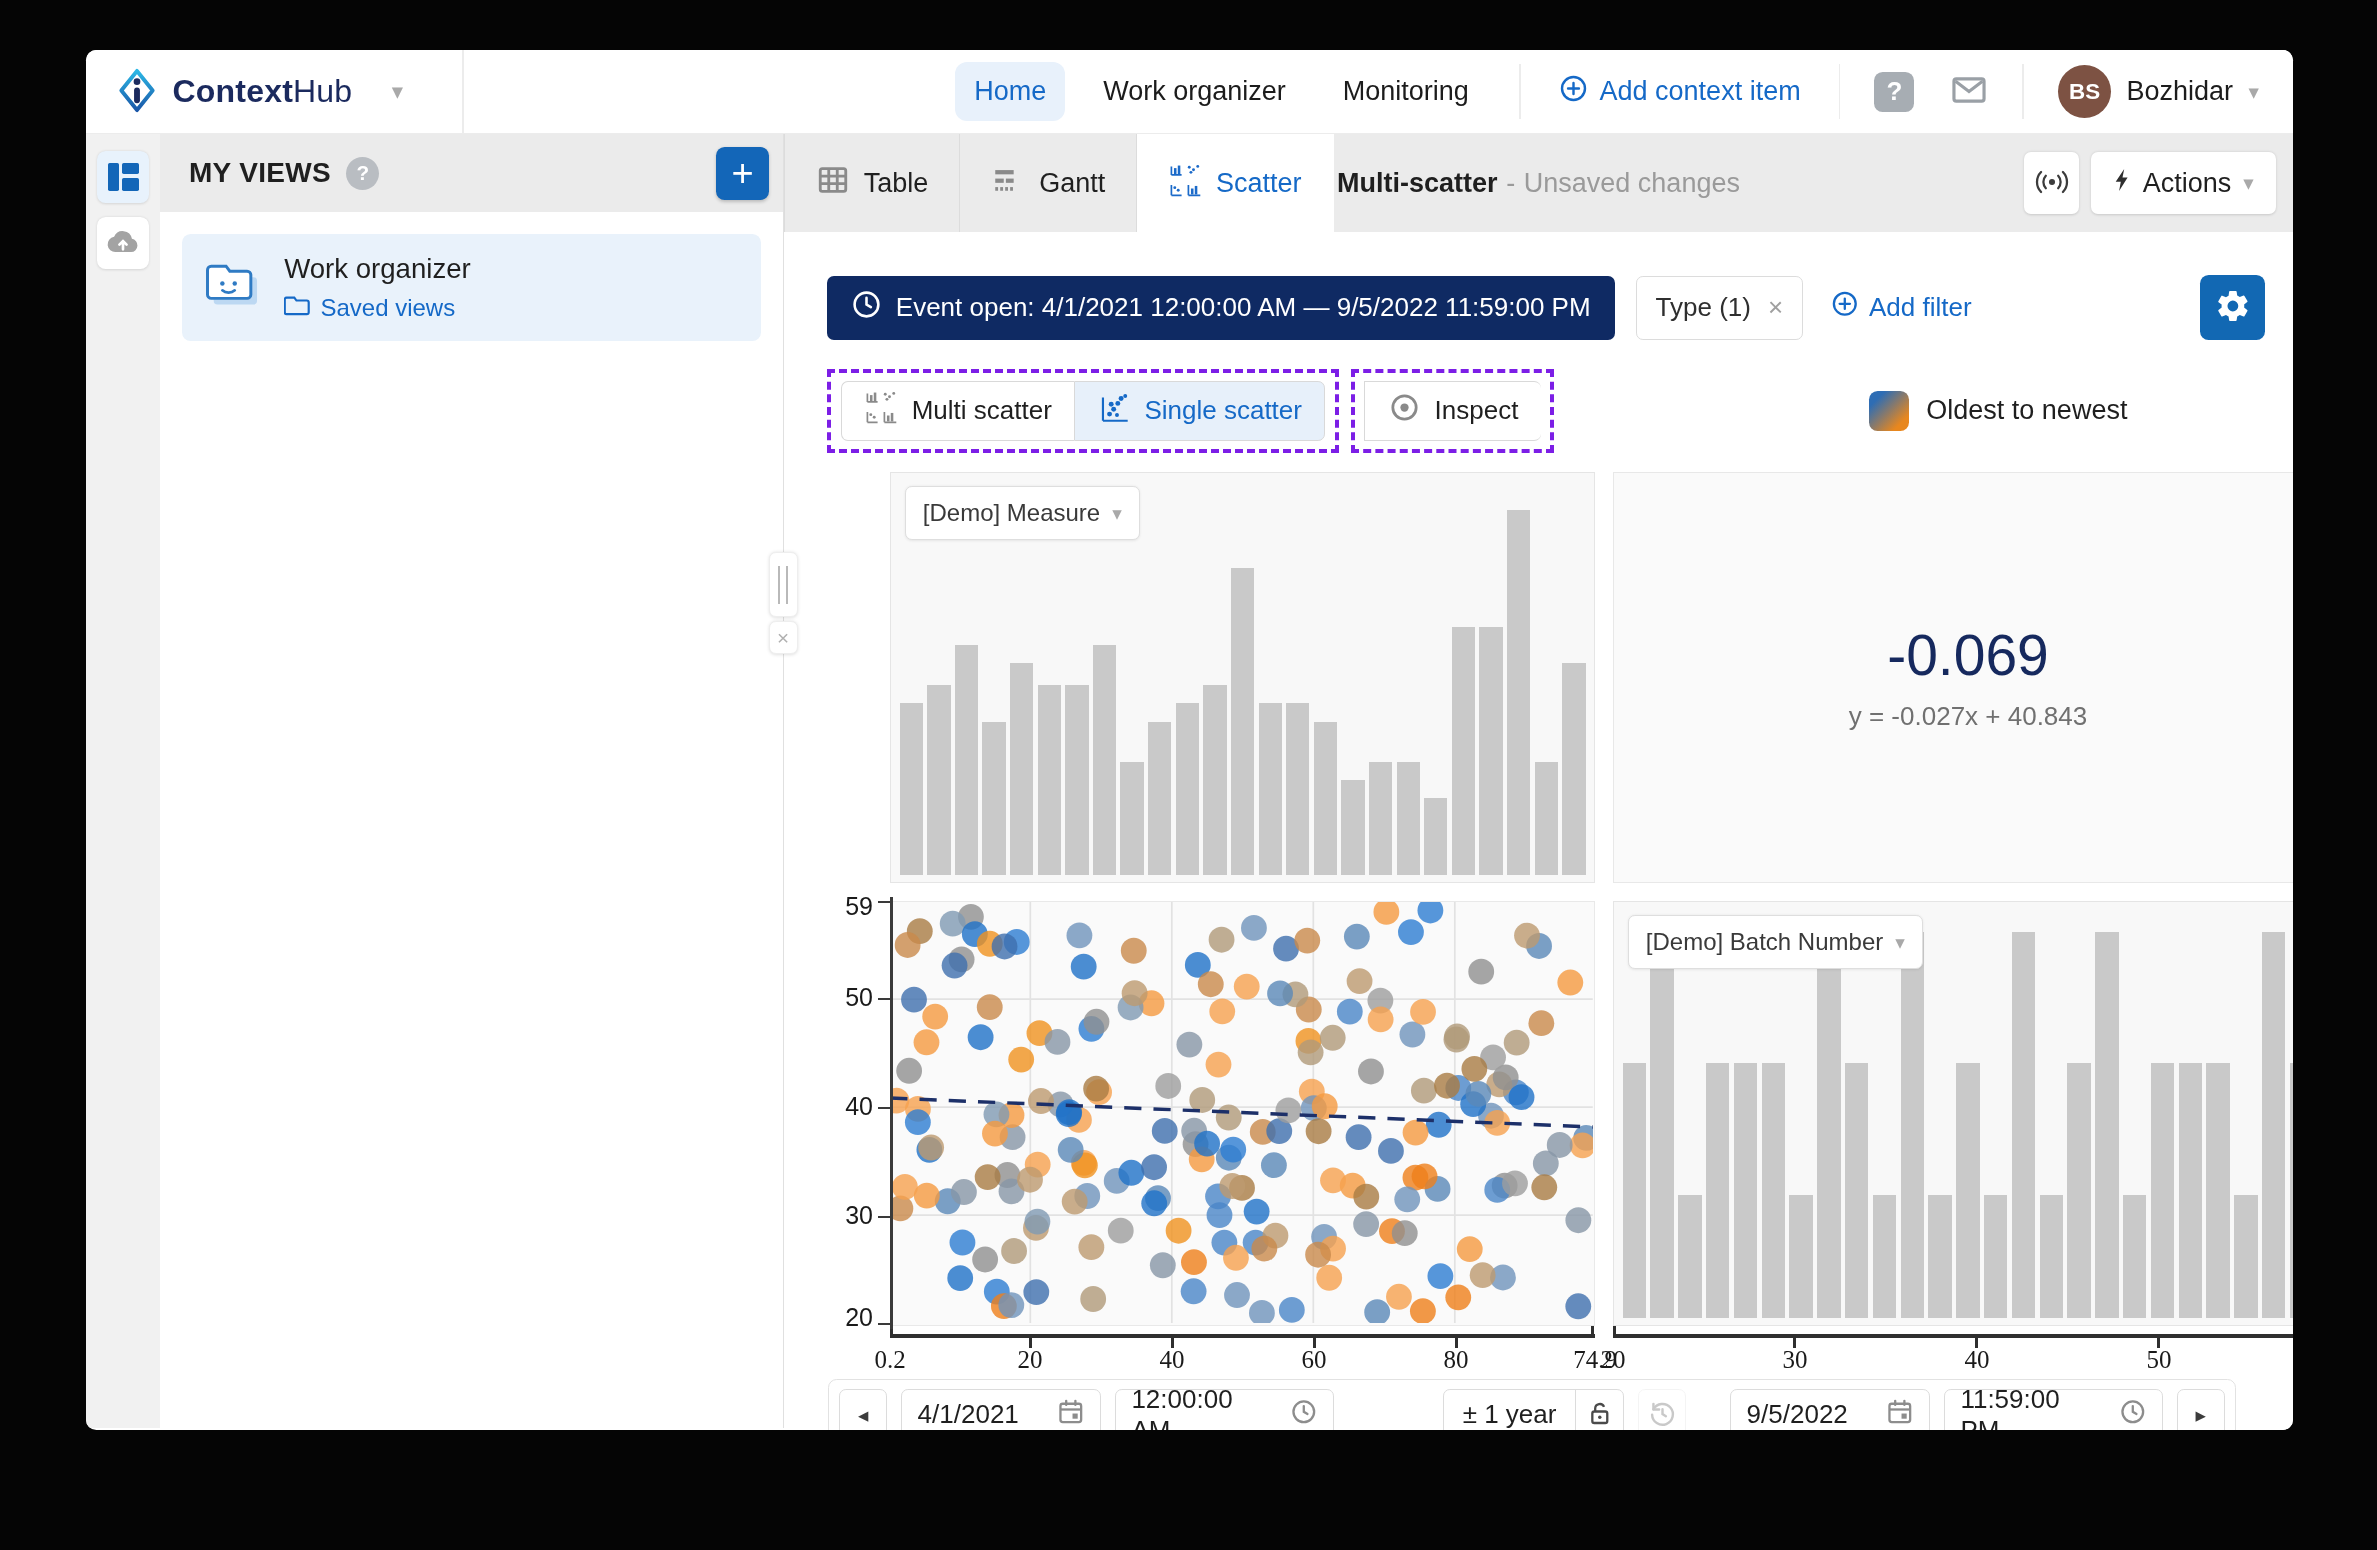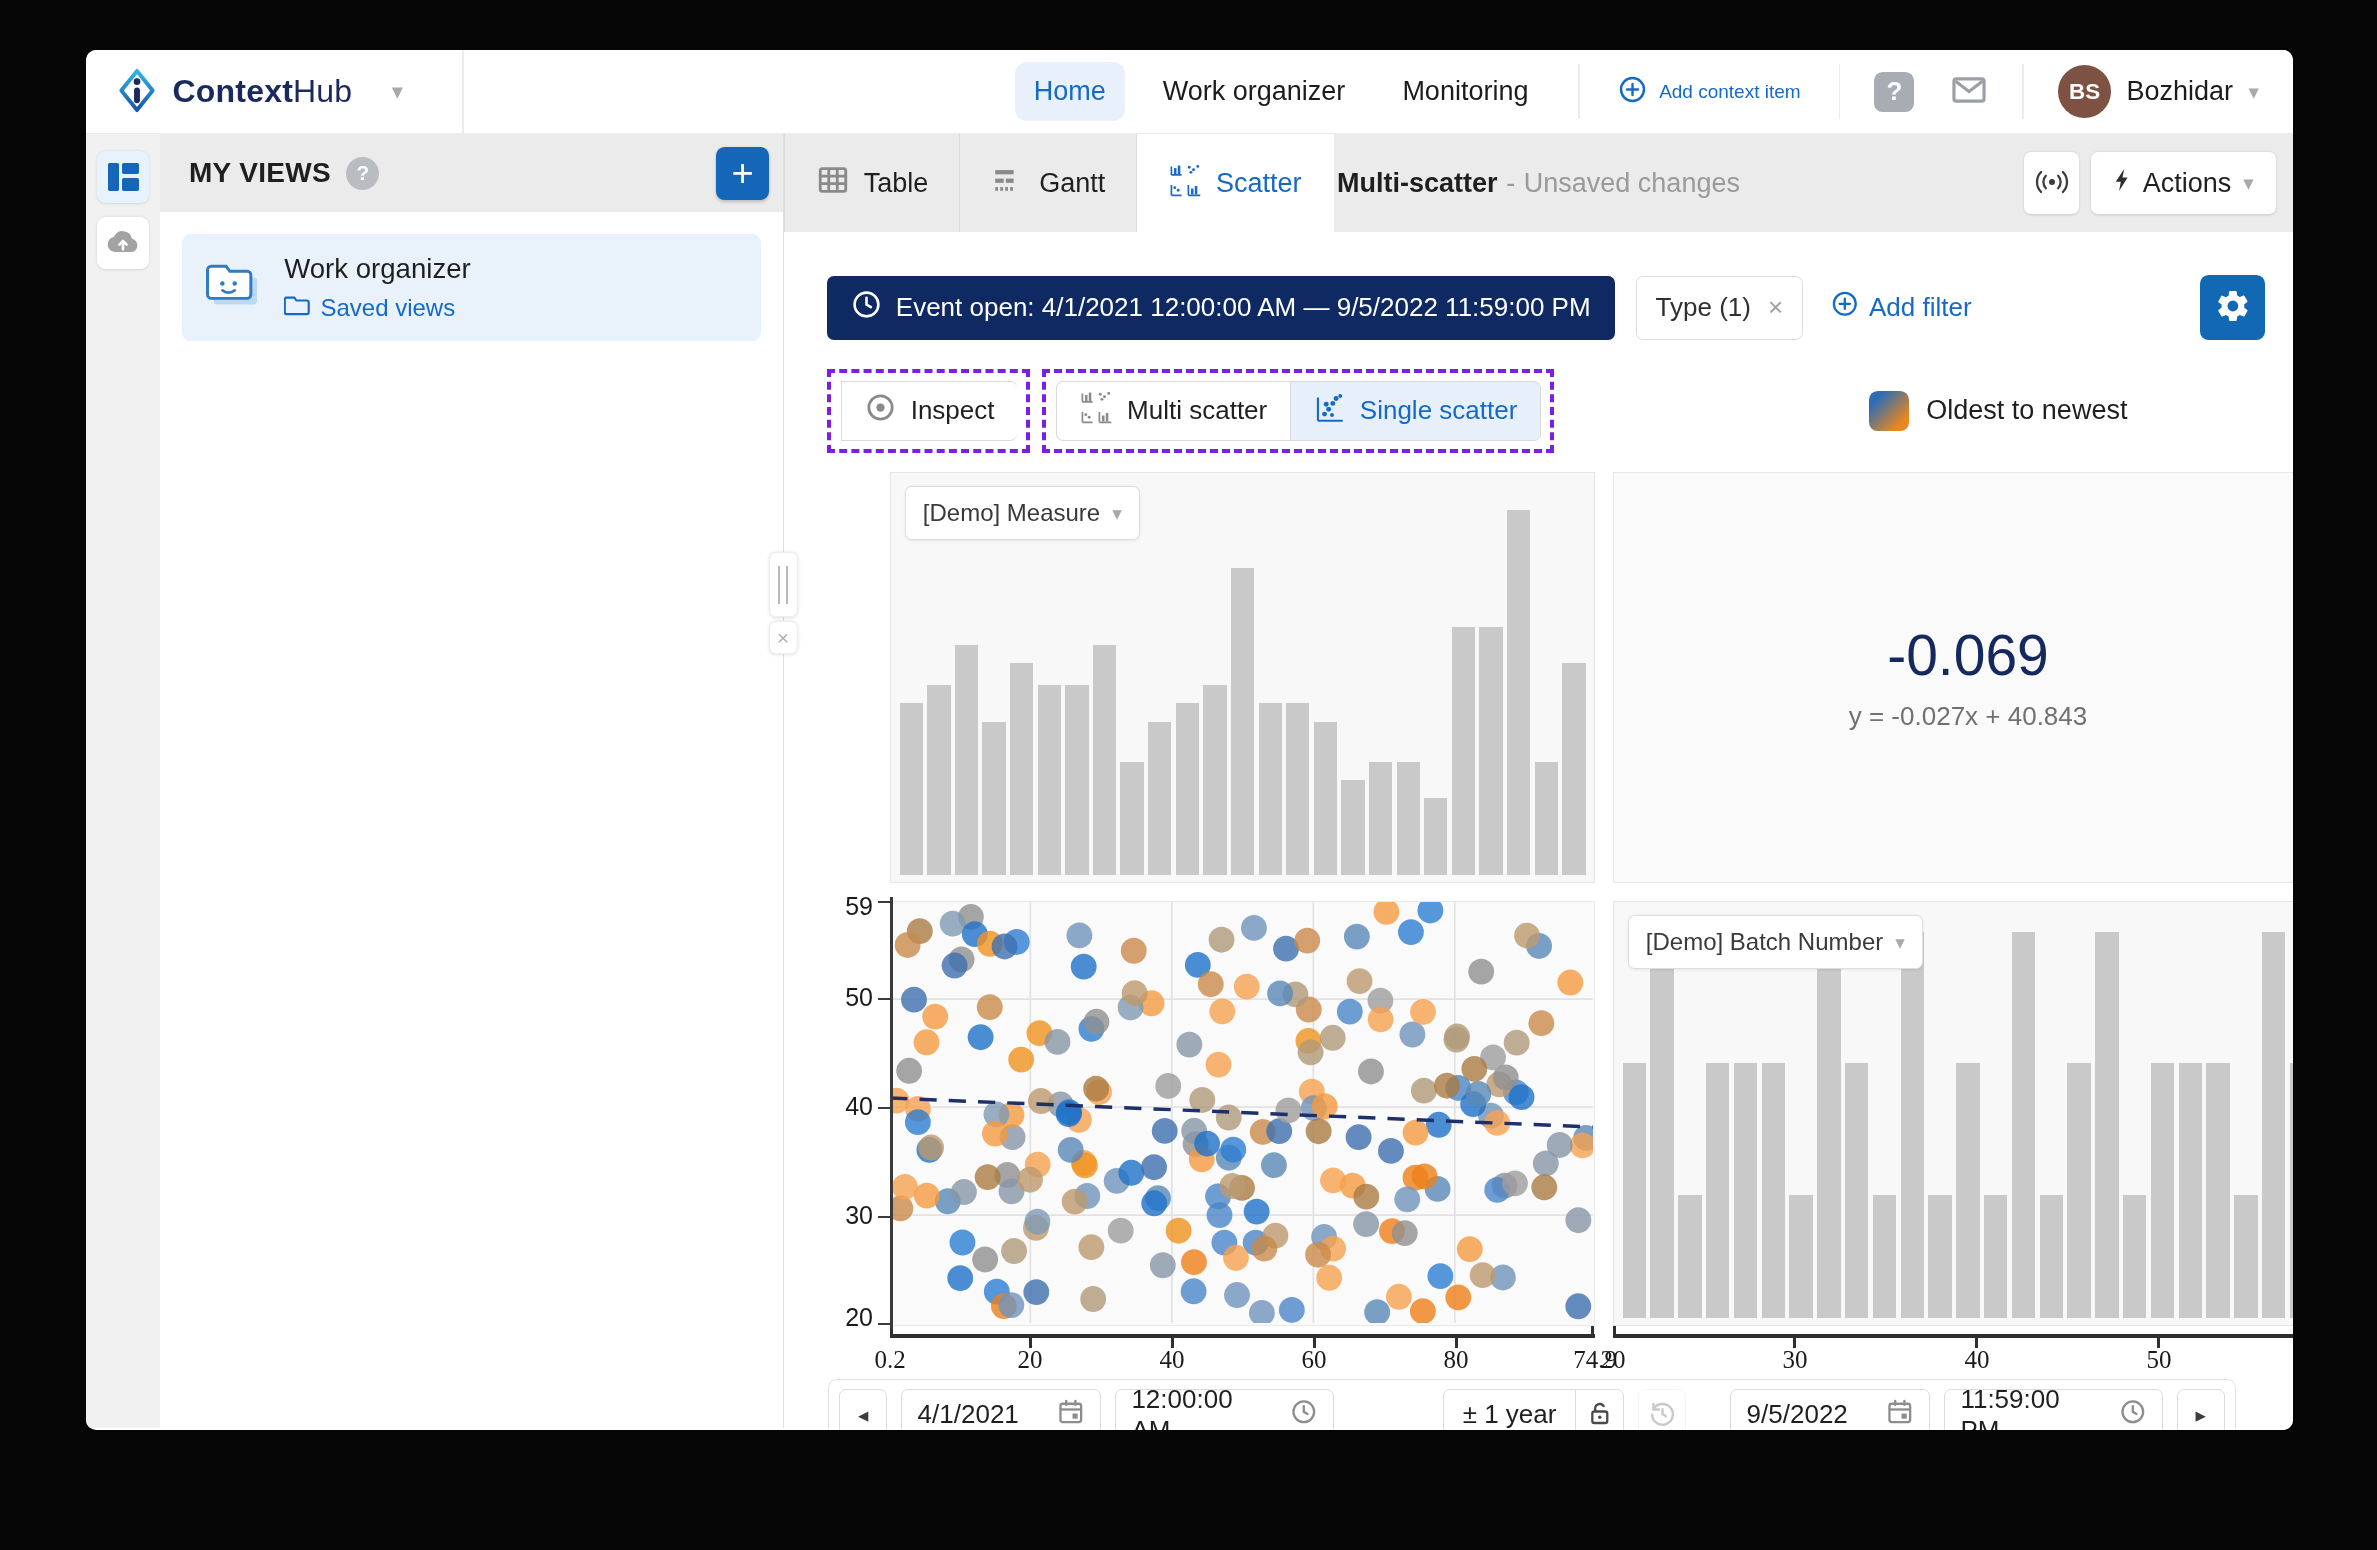--- a/index.html
+++ b/index.html
@@ -12,21 +12,21 @@
   .logo-block{width:376px;display:flex;align-items:center;gap:15.5px;padding-left:31px;flex:0 0 auto;height:100%;}
   .brand{font-size:32px;color:#1b2a5e;letter-spacing:0.2px;white-space:nowrap;}
   .brand b{font-weight:700;} .brand span{font-weight:400;}
   .logo-caret{margin-left:24px;color:#a9a9a9;font-size:22.4px;}
   .vdiv{width:1.7px;height:84px;background:#ececec;flex:0 0 auto;}
   .vdiv.short{height:55px;}
   .top-spacer{flex:1;}
   .nav{display:flex;align-items:center;gap:19px;padding:0 31px;}
   .nav-item{font-size:27px;color:#1c1c1c;padding:13.8px 19px;border-radius:12px;cursor:pointer;white-space:nowrap;}
   .nav-item.active{color:#1569c7;background:#e8f1fb;}
-  .addctx{display:flex;align-items:center;gap:12px;color:#1569c7;font-size:19px;padding:0 38px;white-space:nowrap;}
+  .addctx{display:flex;align-items:center;gap:12px;color:#1569c7;font-size:27px;padding:0 38px;white-space:nowrap;}
   .iconpair{display:flex;align-items:center;gap:36px;padding:0 34px;}
   .helpbubble{width:40px;height:40px;background:#a7adb3;border-radius:8.6px;color:#fff;font-size:26px;font-weight:700;
     display:flex;align-items:center;justify-content:center;}
   .userblock{display:flex;align-items:center;gap:15.5px;padding:0 34px;}
   .avatar{width:53px;height:53px;border-radius:50%;background:#7d5243;color:#fff;font-size:22.4px;font-weight:700;
     display:flex;align-items:center;justify-content:center;}
   .username{font-size:27px;color:#1c1c1c;}
   .caret{color:#a9a9a9;font-size:20.7px;}
   
   .lower{display:flex;height:1294px;}
@@ -332,31 +332,20 @@
           <div class="frow-spacer"></div>
           <div class="gear-btn">
             <span id="gear-icon-holder"><svg viewBox="0 0 24 24" width="36" height="36" fill="none" xmlns="http://www.w3.org/2000/svg">
                   <path d="M19.4 13c.06-.33.1-.66.1-1s-.04-.67-.1-1l2.1-1.65a.5.5 0 0 0 .12-.64l-2-3.46a.5.5 0 0 0-.6-.22l-2.49 1a7.6 7.6 0 0 0-1.73-1l-.38-2.65A.5.5 0 0 0 13.92 2h-4a.5.5 0 0 0-.5.43L9.05 5.1a7.6 7.6 0 0 0-1.73 1l-2.49-1a.5.5 0 0 0-.6.22l-2 3.46a.5.5 0 0 0 .12.64L4.45 11a8 8 0 0 0 0 2l-2.1 1.65a.5.5 0 0 0-.12.64l2 3.46c.13.22.39.31.6.22l2.49-1a7.6 7.6 0 0 0 1.73 1l.37 2.6c.04.25.25.43.5.43h4c.25 0 .46-.18.5-.43l.37-2.6a7.6 7.6 0 0 0 1.73-1l2.49 1c.21.09.47 0 .6-.22l2-3.46a.5.5 0 0 0-.12-.64L19.4 13Zm-7.48 2.6a3.6 3.6 0 1 1 0-7.2 3.6 3.6 0 0 1 0 7.2Z" fill="#fff"></path>
                 </svg></span>
           </div>
         </div>
 
         <div class="mode-row">
           <div class="ann-box">
-              <div class="seg" id="mode-group-b">
-                <div class="mode-btn solo">
-                  <span><svg viewBox="0 0 24 24" width="33" height="33" fill="none" xmlns="http://www.w3.org/2000/svg">
-                      <circle cx="12" cy="12" r="8.5" stroke="#8a8a8a" stroke-width="2"></circle>
-                      <circle cx="12" cy="12" r="3" fill="#8a8a8a"></circle>
-                    </svg></span>
-                  <span>Inspect</span>
-                </div>
-              </div>
-            </div>
-          <div class="ann-box">
               <div class="seg" id="mode-group-a">
                 <div class="mode-btn">
                   <span><svg viewBox="0 0 40 40" width="34" height="34" fill="none" xmlns="http://www.w3.org/2000/svg">
                       <path d="M4 14V4M4 14h12" stroke="#8a8a8a" stroke-width="2"></path>
                       <rect x="7" y="6" width="3" height="7" fill="#8a8a8a"></rect>
                       <rect x="11.5" y="3" width="3" height="10" fill="#8a8a8a"></rect>
                       <circle cx="25" cy="5" r="1.7" fill="#8a8a8a"></circle>
                       <circle cx="30" cy="8" r="1.7" fill="#8a8a8a"></circle>
                       <circle cx="35" cy="4" r="1.7" fill="#8a8a8a"></circle>
                       <circle cx="27" cy="11" r="1.7" fill="#8a8a8a"></circle>
@@ -374,20 +363,31 @@
                       <path d="M6 36V8M6 36h30" stroke="#1569c7" stroke-width="2.6"></path>
                       <circle cx="14" cy="28" r="3" fill="#1569c7"></circle>
                       <circle cx="19" cy="22" r="3" fill="#1569c7"></circle>
                       <circle cx="16" cy="16" r="3" fill="#1569c7"></circle>
                       <circle cx="24" cy="15" r="3" fill="#1569c7"></circle>
                       <circle cx="28" cy="9" r="3" fill="#1569c7"></circle>
                       <circle cx="33" cy="6" r="2.4" fill="#1569c7"></circle>
                       <circle cx="23" cy="29" r="2.4" fill="#1569c7"></circle>
                     </svg></span>
                   <span>Single scatter</span>
+                </div>
+              </div>
+            </div>
+          <div class="ann-box">
+              <div class="seg" id="mode-group-b">
+                <div class="mode-btn solo">
+                  <span><svg viewBox="0 0 24 24" width="33" height="33" fill="none" xmlns="http://www.w3.org/2000/svg">
+                      <circle cx="12" cy="12" r="8.5" stroke="#8a8a8a" stroke-width="2"></circle>
+                      <circle cx="12" cy="12" r="3" fill="#8a8a8a"></circle>
+                    </svg></span>
+                  <span>Inspect</span>
                 </div>
               </div>
             </div>
           <div class="legend">
             <span class="swatch"></span>
             <span class="legend-label">Oldest to newest</span>
           </div>
         </div>
 
         <div class="charts">

